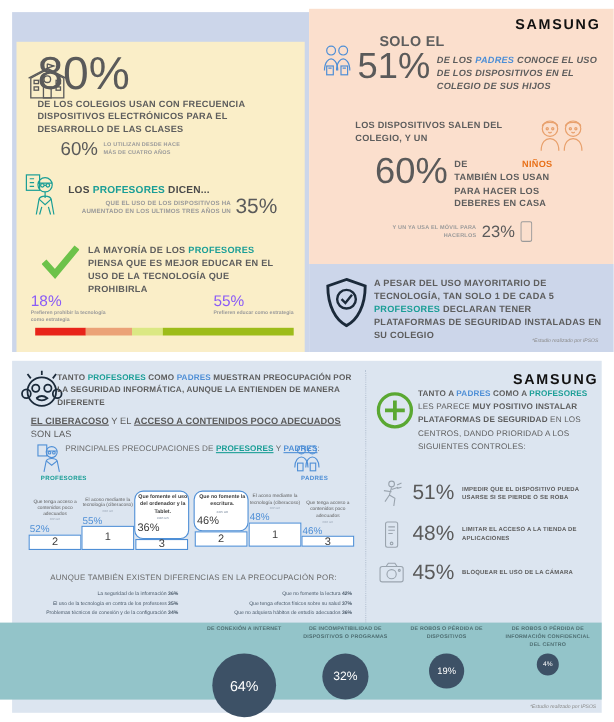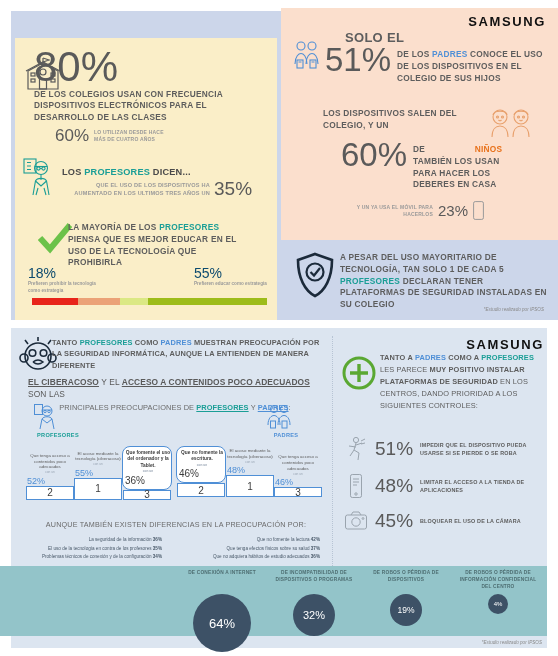--- a/index.html
+++ b/index.html
@@ -68,38 +68,38 @@
   
   .teach-ico { position:absolute; left:22px; top:157px; }
   .r2 { position:absolute; left:62px; top:167px; width:200px; }
   .r2 .h { font-size:9.2px; font-weight:bold; letter-spacing:0.2px; color:#4a4a4a; }
   .r2 .sub { display:flex; align-items:flex-end; gap:4px; margin-top:3px; }
   .r2 .sub .t { width:148px; text-align:right; color:#9a9a9a; font-size:5.6px;
     font-weight:bold; letter-spacing:0.2px; line-height:1.5; text-transform:uppercase; }
   .r2 .sub .n { font-size:19px; color:#5a5a5a; }
 
   .check-ico { position:absolute; left:38px; top:222px; }
-  .r3 { position:absolute; left:68px; top:222px; width:180px; }
+  .r3 { position:absolute; left:80px; top:222px; width:180px; }
 
   .r4 { position:absolute; left:28px; top:267px; width:240px; }
   .r4 .pair { display:flex; justify-content:space-between; }
-  .r4 .lbl .n { font-size:14px; color:#0c4a6e; }
+  .r4 .lbl .n { font-size:14px; color:#8b5cf6; }
   .r4 .lbl .t { color:#9a9a9a; font-size:4.6px; font-weight:bold;
     line-height:1.5; text-transform:none; width:74px; margin-top:1px; }
   .r4 .lbl.right { text-align:left; }
   .barwrap { display:flex; height:7px; margin-top:3px; width:235px; margin-left:4px; }
 
   
   .p-logo { position:absolute; right:12px; top:14px; }
   .fam-ico { position:absolute; left:293px; top:40px; }
   .p1 { position:absolute; left:325px; top:30px; }
   .p1 .pre { color:#5d5d5d; font-size:13px; font-weight:bold; letter-spacing:0.3px; text-transform:uppercase;padding-left:20px; }
   .p1 .line { display:flex; align-items:flex-start; gap:6px; }
   .p1 .n { font-size:33px; color:#5a5a5a; }
-  .p1 .txt { width:150px; margin-top:4px; }
+  .p1 .txt { width:150px; margin-top:4px;font-style:italic; }
 
   .p2 { position:absolute; left:323px; top:108px; width:160px; }
   .kids-ico { position:absolute; left:487px; top:107px; }
   .p3 { position:absolute; left:341px; top:140px; display:flex; align-items:flex-start; gap:6px; }
   .p3 .n { font-size:33px; color:#5a5a5a; }
   .p3 .txt { width:112px; margin-top:4px; }
 
   .p4 { position:absolute; left:355px; top:201px; display:flex; align-items:center; gap:5px; }
   .p4 .t { width:78px; text-align:right; }
   .p4 .n { font-size:15px; color:#5a5a5a; }

